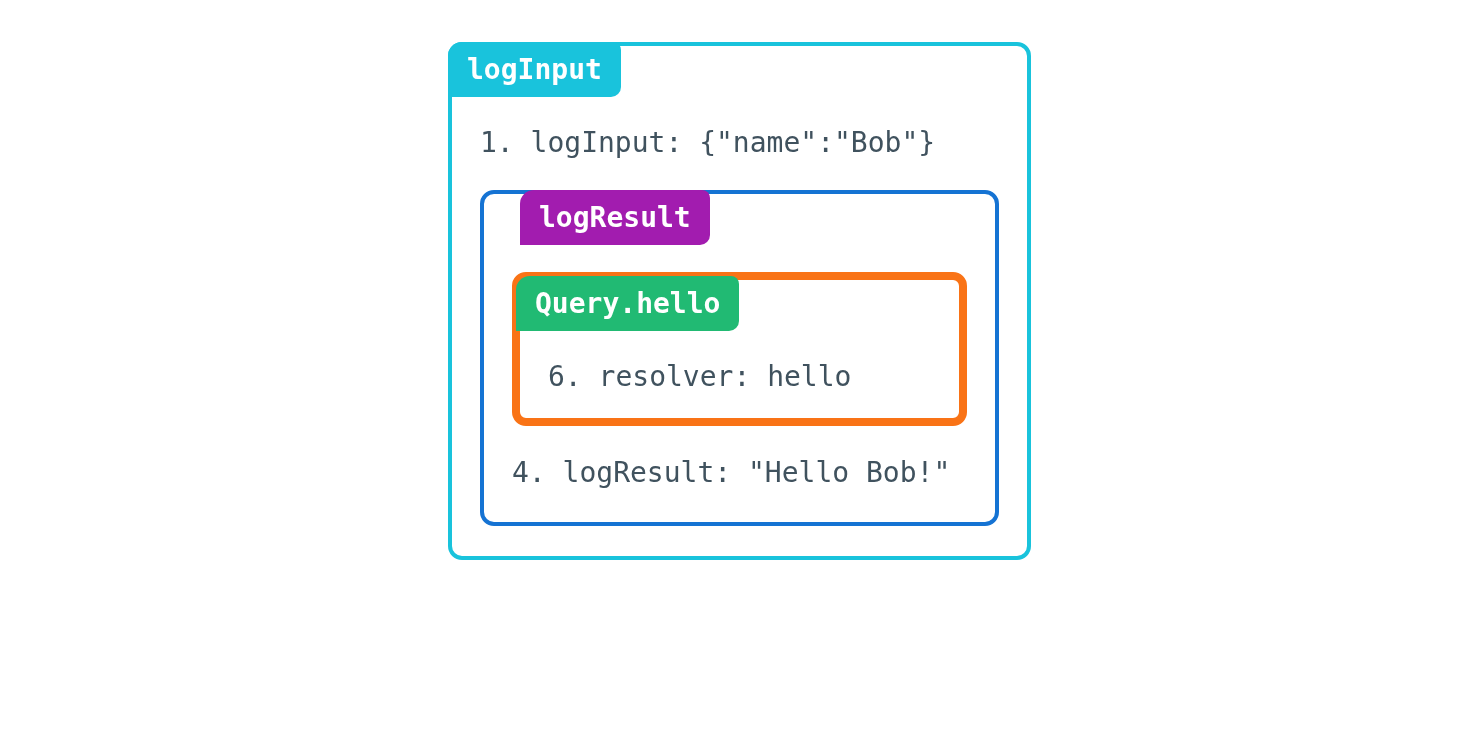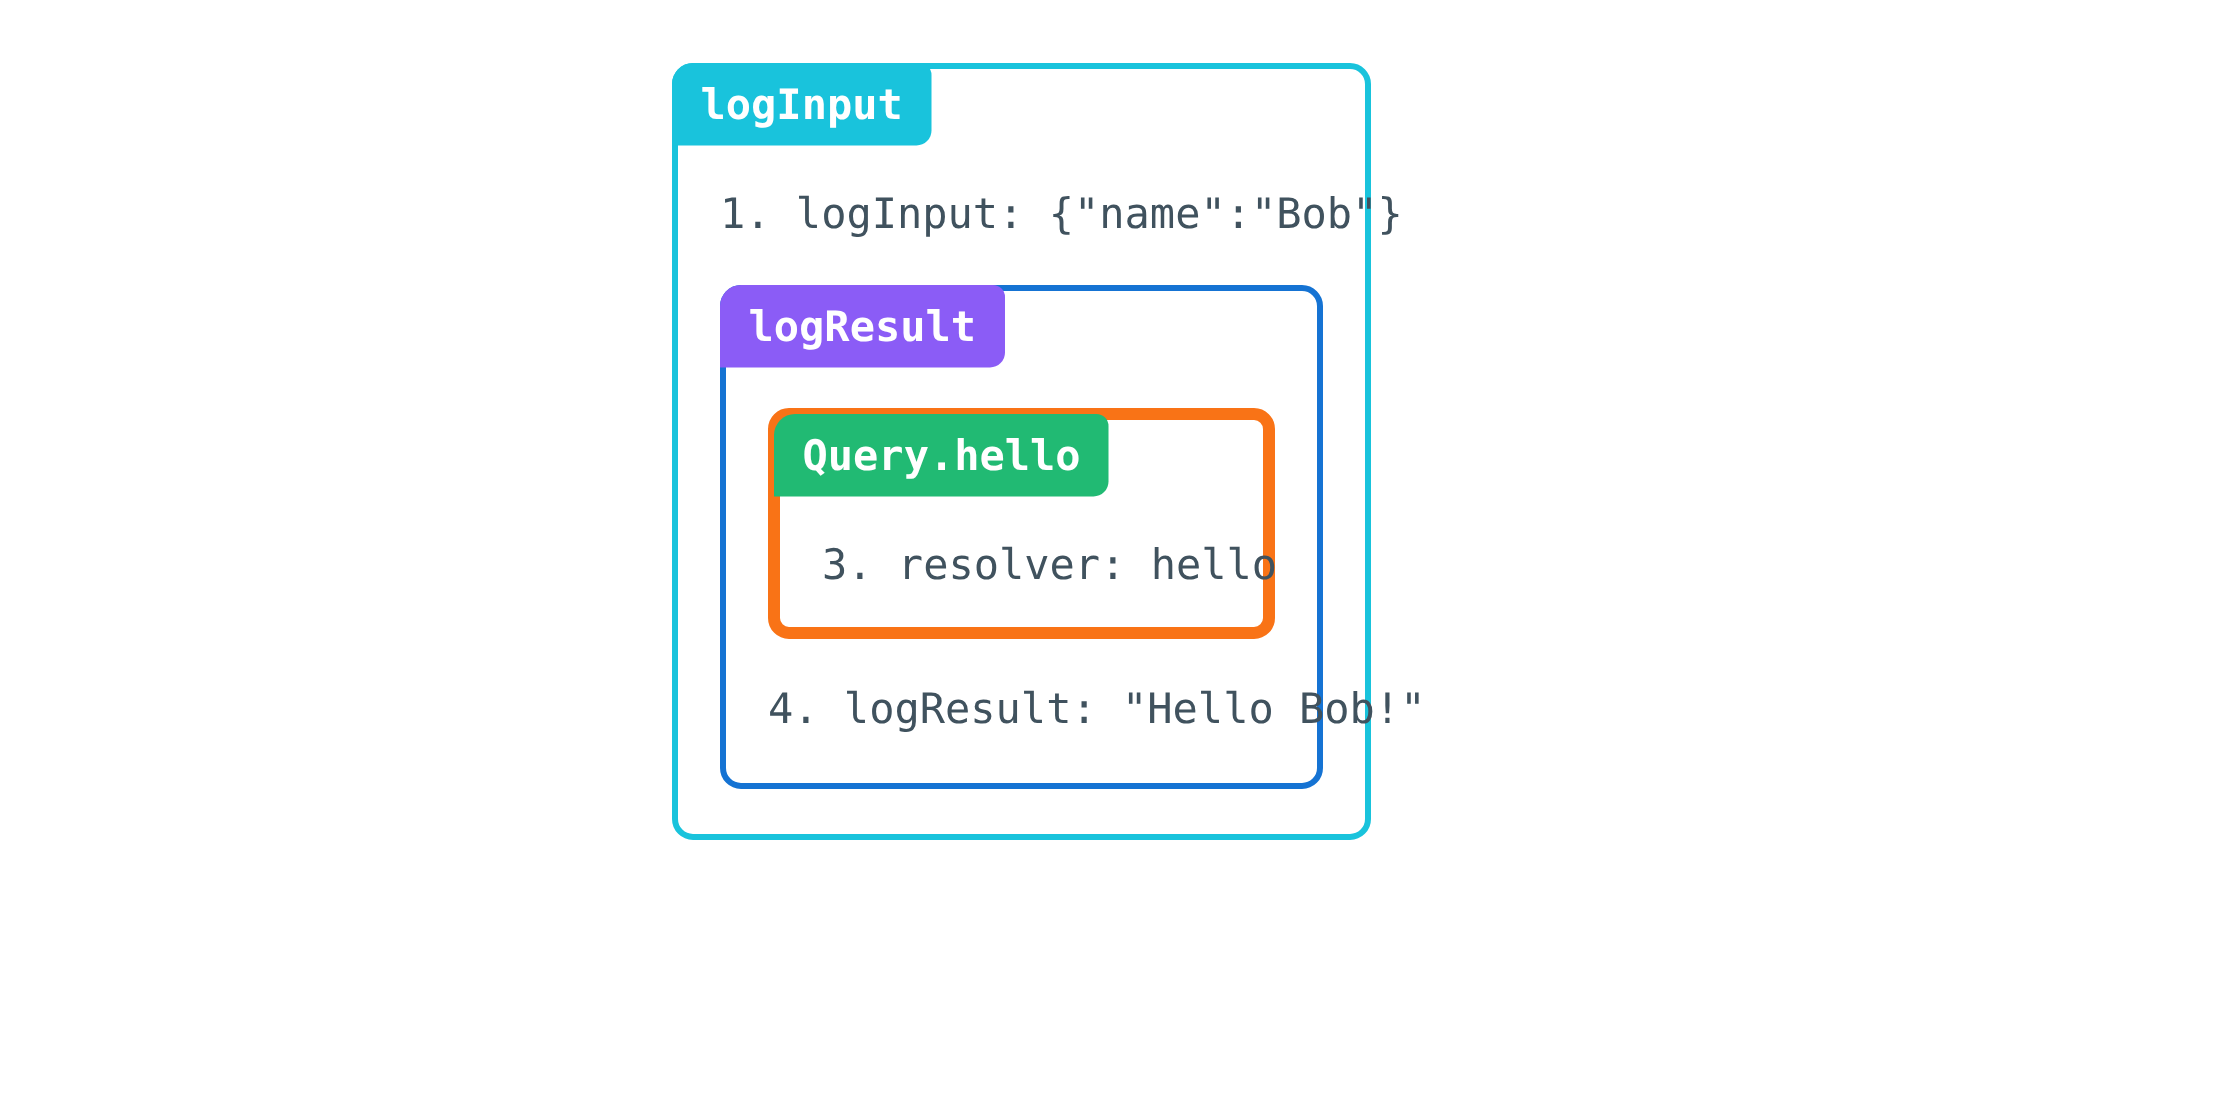--- a/index.html
+++ b/index.html
@@ -15,40 +15,40 @@
     background: #ffffff;
   }
   .plugin-box {
     position: relative;
     background: #ffffff;
     border-radius: 14px;
   }
   .plugin-box.outer {
     position: absolute;
     left: 448px; top: 42px;
-    width: 466px;
+    width: 583px;
     border: 4px solid #19c3dc;
   }
   .plugin-box.middle { border: 4px solid #1573d3; }
   .plugin-box.inner  { border: 8px solid #f97316; }
 
   .tab {
     position: absolute;
     top: -4px; left: -4px;
     height: 55px;
     line-height: 55px;
     padding: 0 19px;
     border-radius: 14px 8px 10px 0;
     color: #ffffff;
     font-size: 28px;
     font-weight: bold;
     white-space: pre;
   }
   .outer  > .tab { background: #19c3dc; }
-  .middle > .tab { background: #8b5cf6; }
+  .middle > .tab { background: #a21caf; margin-left: 40px; }
   .inner  > .tab { background: #21ba73; }
 
   .body {
     display: flex;
     flex-direction: column;
     gap: 28px;
     padding: 78px 28px 30px 28px;
   }
   .inner .body { padding-bottom: 22px; }
 
@@ -71,21 +71,21 @@
       <div class="step">1. logInput: {"name":"Bob"}</div>
 
       <div class="plugin-box middle">
         <div class="tab">logResult</div>
         <div class="body">
 
 
           <div class="plugin-box inner">
             <div class="tab">Query.hello</div>
             <div class="body">
-              <div class="step">3. resolver: hello</div>
+              <div class="step">6. resolver: hello</div>
             </div>
           </div>
 
           <div class="step">4. logResult: "Hello Bob!"</div>
         </div>
       </div>
 
     </div>
   </div>
 

